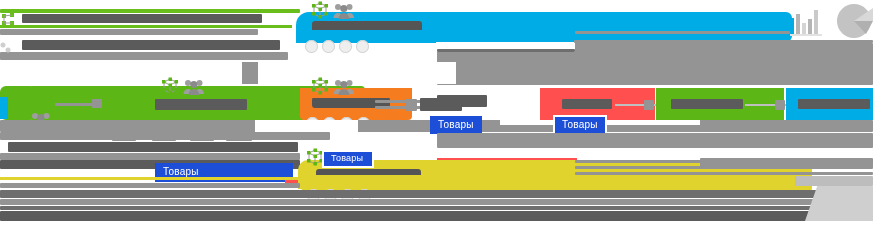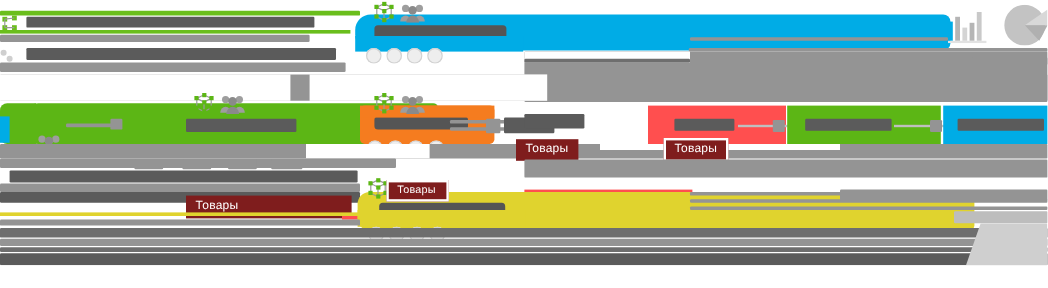--- a/index.html
+++ b/index.html
@@ -20,21 +20,21 @@
   .redact.light{background:#bdbdbd;}
 
   
   .veh{border-radius:13px 6px 6px 13px;}
   .veh .cab{position:absolute;border-radius:3px;background:#555555;}
   .wheels{position:absolute;display:flex;gap:4px;}
   .wheel{width:13px;height:13px;border-radius:50%;background:#eeeeee;box-shadow:0 0 0 1px #d2d2d2 inset;}
 
   
   .tovary{
-    color:#ffffff;background:#7f1d1d;
+    color:#ffffff;background:#1d4ed8;
     font-size:10px;line-height:1;
     display:flex;align-items:center;
     padding:4px 6px 5px 8px;
     letter-spacing:.2px;
     white-space:nowrap;
   }
   .tovary.outlined{border:2px solid #ffffff;padding:3px 6px 4px 7px;}
 
   
   .net-icon{position:absolute;}

